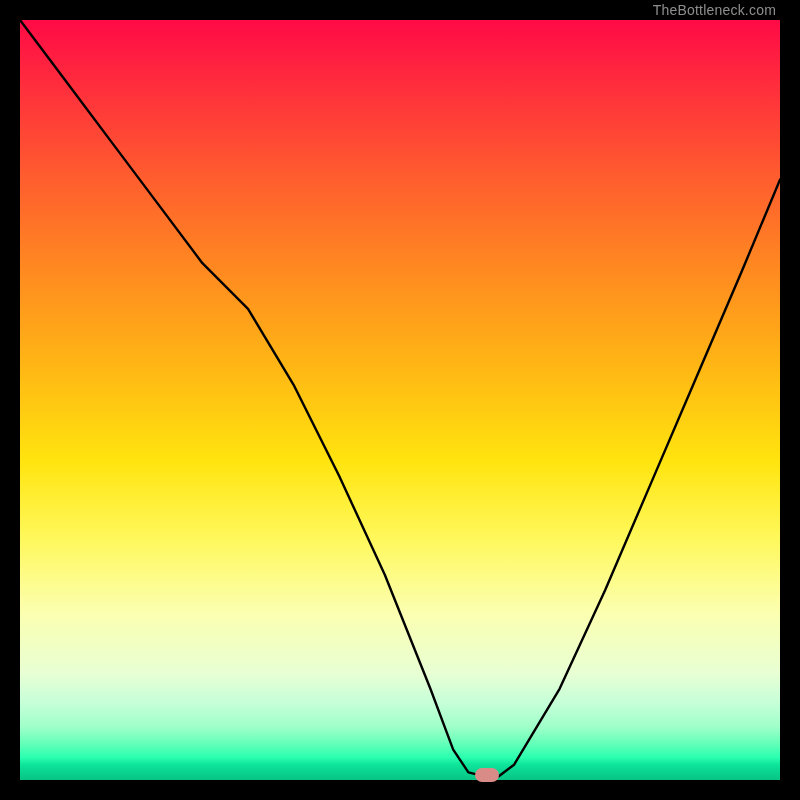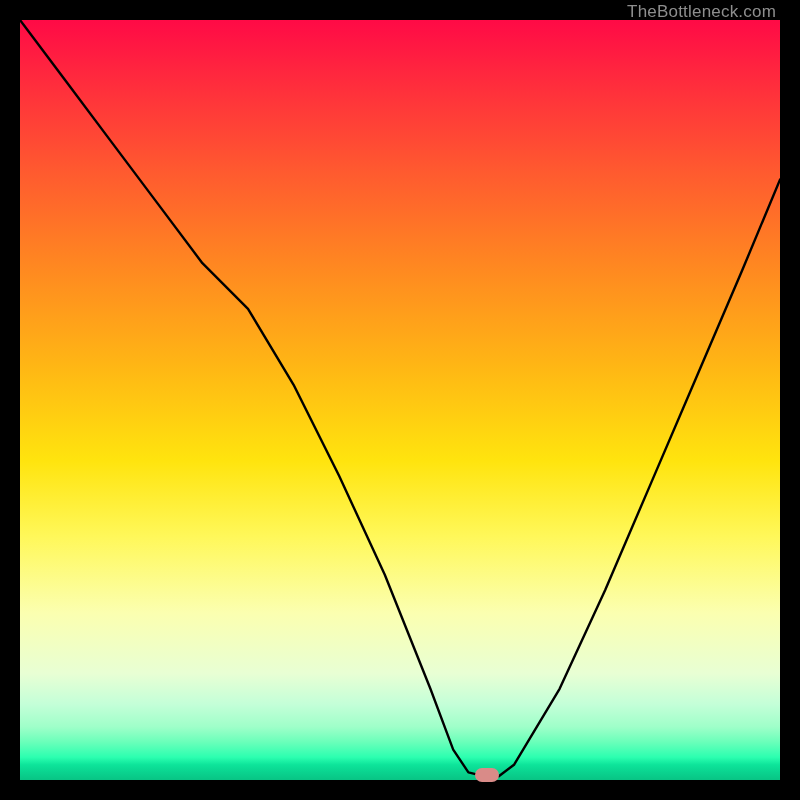--- a/index.html
+++ b/index.html
@@ -57,21 +57,21 @@
     height: 14px;
     border-radius: 7px;
     background: #d98b88;
     transform: translate(-50%, -50%);
   }
   .watermark {
     position: absolute;
     top: 2px;
     right: 24px;
     color: #8e8e8e;
-    font-size: 17px;
+    font-size: 14px;
     font-weight: 500;
     letter-spacing: 0.2px;
     user-select: none;
     margin-left: 20px;
   }
 </style>
 </head>
 <body>
 
 <div class="frame">

